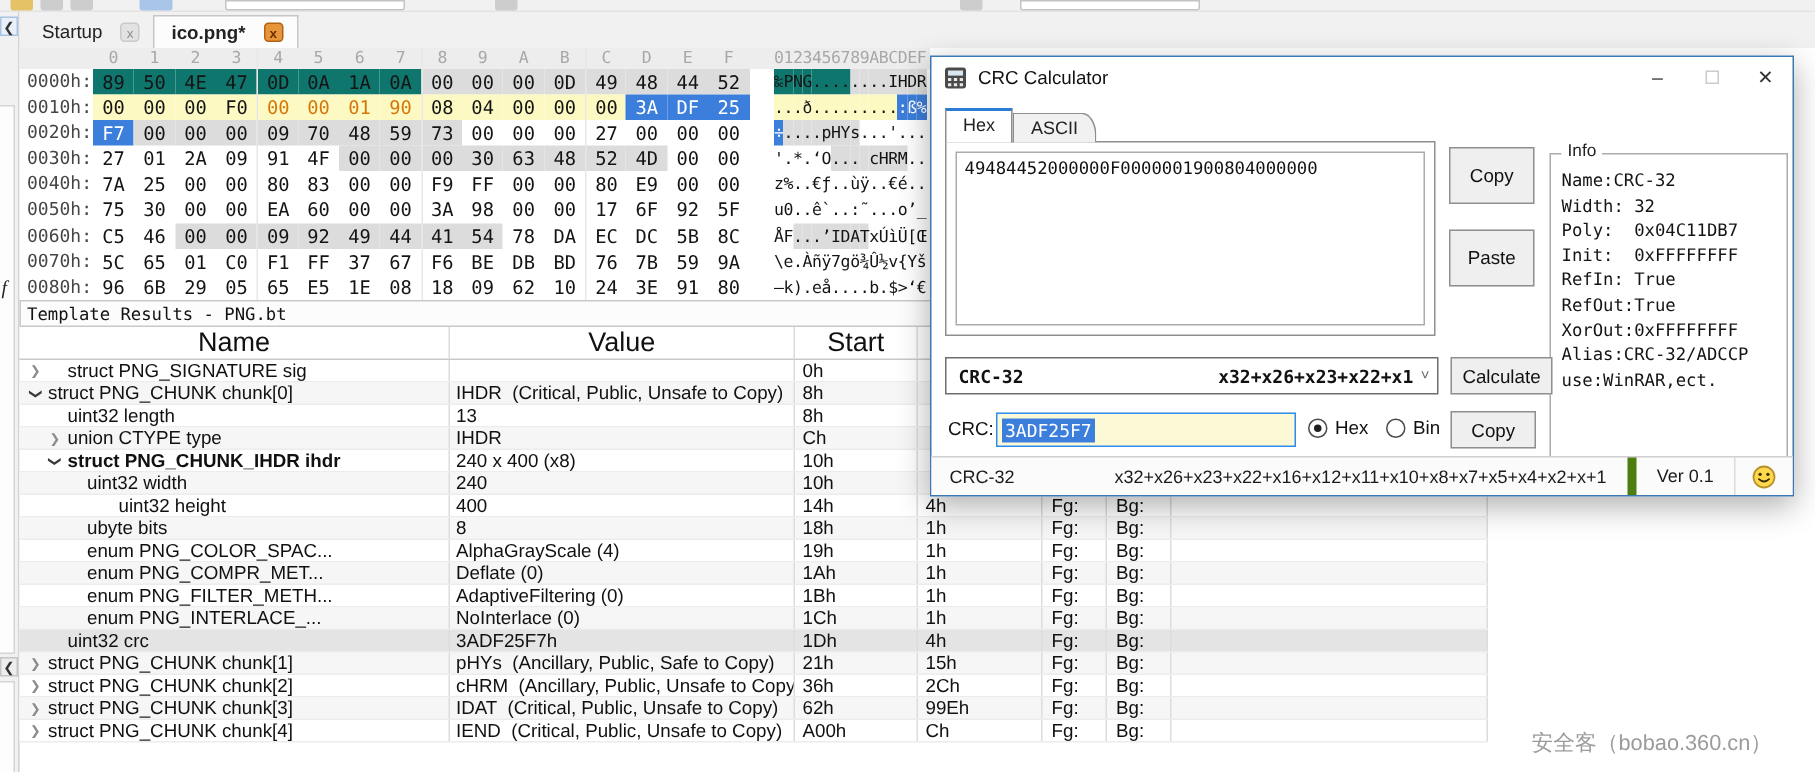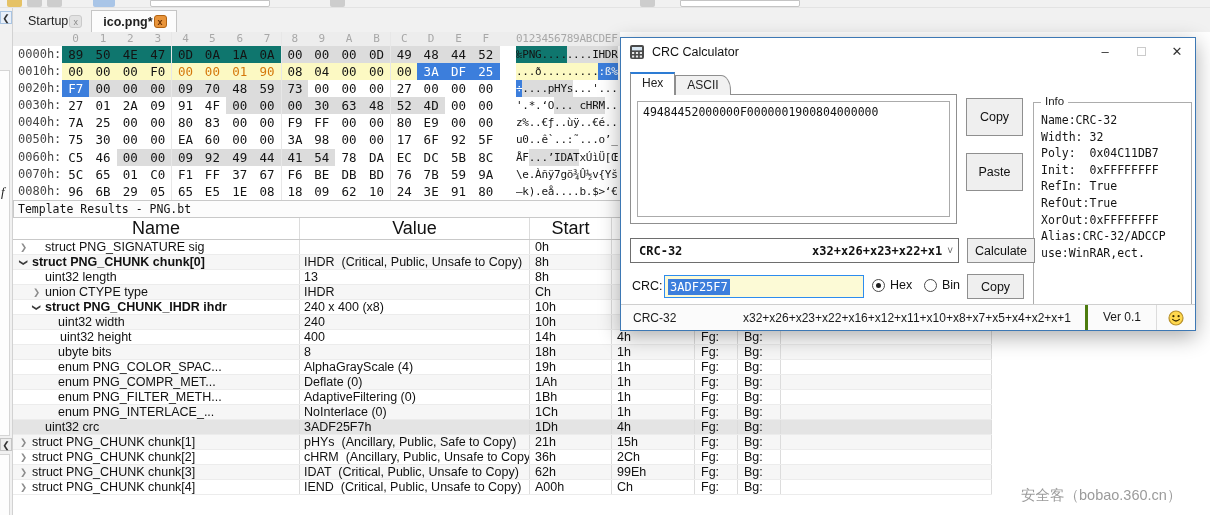--- a/index.html
+++ b/index.html
@@ -13,21 +13,21 @@
 
   
   .left-rail { position:absolute; left:0; top:8px; width:13px; height:507px; background:#F1F1F1; border-right:1px solid #D2D2D2; }
   .rail-btn { position:absolute; left:0; width:12px; height:13px; font-size:9px; line-height:13px; text-align:center; color:#333; background:#E9F0F9; border:1px solid #A9C4E2; }
   .rail-btn.plain { background:#EDEDED; border-color:#C5C5C5; }
   .rail-strip { position:absolute; left:0; width:10px; background:#FDFDFD; border:1px solid #D5D5D5; border-left:none; }
   .rail-f { position:absolute; left:1px; top:176px; font-family:"Liberation Serif",serif; font-style:italic; font-size:13px; color:#222; }
 
   
   .tabbar { position:absolute; left:13px; top:8px; width:1197px; height:24px; background:#F1F1F1; display:flex; align-items:flex-end; padding-left:4px; }
-  .tab { height:22px; display:flex; align-items:center; gap:1px; padding:0 9px 0 11px; font-size:12.5px; color:#222; }
+  .tab { height:22px; display:flex; align-items:center; gap:12px; padding:0 9px 0 11px; font-size:12.5px; color:#222; }
   .tab.active { background:#FCFCFC; border:1px solid #C6C6C6; border-bottom:none; font-weight:bold; }
   .tabx { width:13px; height:13px; border-radius:3px; font-size:9px; line-height:12px; text-align:center; color:#8A8A8A; background:#E2E2E2; border:1px solid #CACACA; }
   .tab.active .tabx { background:#E8943A; border-color:#B26312; color:#6B3000; font-weight:bold; }
 
   
   .hex { position:absolute; left:13px; top:32px; width:607px; height:168px; font-family:"DejaVu Sans Mono", monospace; background:#fff; }
   .hexhead { display:flex; height:14px; background:#EDEDED; color:#A8A8A8; align-items:center; }
   .hexrow { display:flex; height:17.1px; align-items:stretch; }
   .addr { width:49px; padding-left:5px; font-size:12px; line-height:17.1px; color:#454545; }
   .hexhead .addr { line-height:14px; }
@@ -86,21 +86,21 @@
   .combo .chev { color:#666; margin-left:5px; font-size:10px; font-family:"Liberation Sans",sans-serif; font-weight:normal; }
   .crclabel { position:absolute; left:11px; top:241px; font-size:12.5px; color:#111; }
   .crcinput { position:absolute; left:43px; top:237px; width:200px; height:23px; border:1px solid #2D8CEF; background:#FCFAD6; display:flex; align-items:center; padding-left:3px; font-family:"DejaVu Sans Mono", monospace; font-size:12px; }
   .selspan { background:#3C7EDC; color:#fff; padding:1px 2px; }
   .radio { position:absolute; top:240px; display:flex; align-items:center; gap:5px; font-size:12.5px; color:#111; }
   .rdot { width:13px; height:13px; border:1px solid #4A4A4A; border-radius:50%; position:relative; background:#fff; }
   .rdot.on::after { content:""; position:absolute; left:3px; top:3px; right:3px; bottom:3px; background:#1F1F1F; border-radius:50%; }
   .dstatus { position:absolute; left:0; right:0; bottom:0; height:26px; border-top:1px solid #CFCFCF; background:#FBFBFB; display:flex; align-items:center; font-size:12px; color:#1A1A1A; }
   .s-name { width:108px; padding-left:12px; }
   .s-poly { flex:1; text-align:center; }
-  .s-ver { width:72px; text-align:center; border-left:3px solid #4d7c0f; border-right:1px solid #DCDCDC; height:100%; line-height:25px; }
+  .s-ver { width:72px; text-align:center; border-left:6px solid #4d7c0f; border-right:1px solid #DCDCDC; height:100%; line-height:25px; }
   .s-smile { width:38px; display:flex; justify-content:center; }
 
   
   .wm { position:absolute; left:1021px; top:486px; font-size:14.5px; color:#9B9B9B; text-shadow:1px 1px 0 rgba(255,255,255,0.95); }
 </style>
 </head>
 <body>
 
 <div id="app">
 
@@ -547,21 +547,21 @@
         <div class="trow">
           <div class="c name"><span class="arr" style="left: 7px;">❯</span><span class="nametext" style="margin-left: 32px;">struct PNG_SIGNATURE sig</span></div>
           <div class="c value"></div>
           <div class="c start">0h</div>
           <div class="c size"></div>
           <div class="c fg">Fg:</div>
           <div class="c bg">Bg:</div>
           <div class="c rest"></div>
         </div>
         <div class="trow stripe">
-          <div class="c name"><span class="arr down" style="left: 7px;">❯</span><span class="nametext" style="margin-left: 19px; font-weight: bold;">struct PNG_CHUNK chunk[0]</span></div>
+          <div class="c name"><span class="arr down" style="left: 7px;">❯</span><span class="nametext" style="margin-left: 19px;">struct PNG_CHUNK chunk[0]</span></div>
           <div class="c value">IHDR  (Critical, Public, Unsafe to Copy)</div>
           <div class="c start">8h</div>
           <div class="c size"></div>
           <div class="c fg">Fg:</div>
           <div class="c bg">Bg:</div>
           <div class="c rest"></div>
         </div>
         <div class="trow">
           <div class="c name"><span class="nametext" style="margin-left: 32px;">uint32 length</span></div>
           <div class="c value">13</div>
@@ -592,21 +592,21 @@
         <div class="trow stripe">
           <div class="c name"><span class="nametext" style="margin-left: 45px;">uint32 width</span></div>
           <div class="c value">240</div>
           <div class="c start">10h</div>
           <div class="c size"></div>
           <div class="c fg">Fg:</div>
           <div class="c bg">Bg:</div>
           <div class="c rest"></div>
         </div>
         <div class="trow">
-          <div class="c name"><span class="nametext" style="margin-left: 47px;">uint32 height</span></div>
+          <div class="c name"><span class="nametext" style="margin-left: 66px;">uint32 height</span></div>
           <div class="c value">400</div>
           <div class="c start">14h</div>
           <div class="c size">4h</div>
           <div class="c fg">Fg:</div>
           <div class="c bg">Bg:</div>
           <div class="c rest"></div>
         </div>
         <div class="trow stripe">
           <div class="c name"><span class="nametext" style="margin-left: 45px;">ubyte bits</span></div>
           <div class="c value">8</div>

